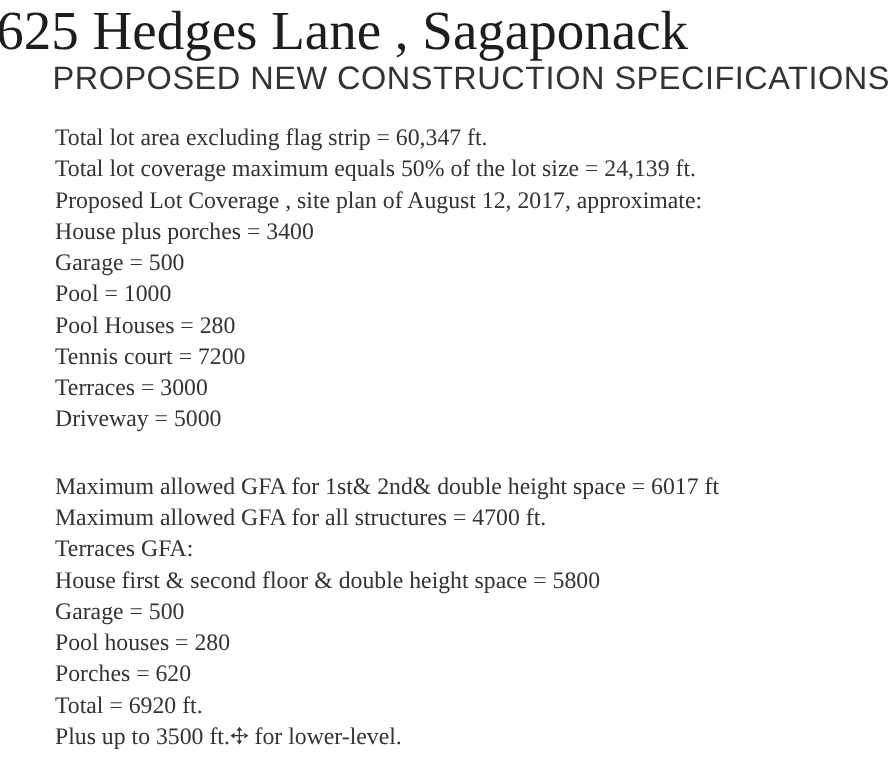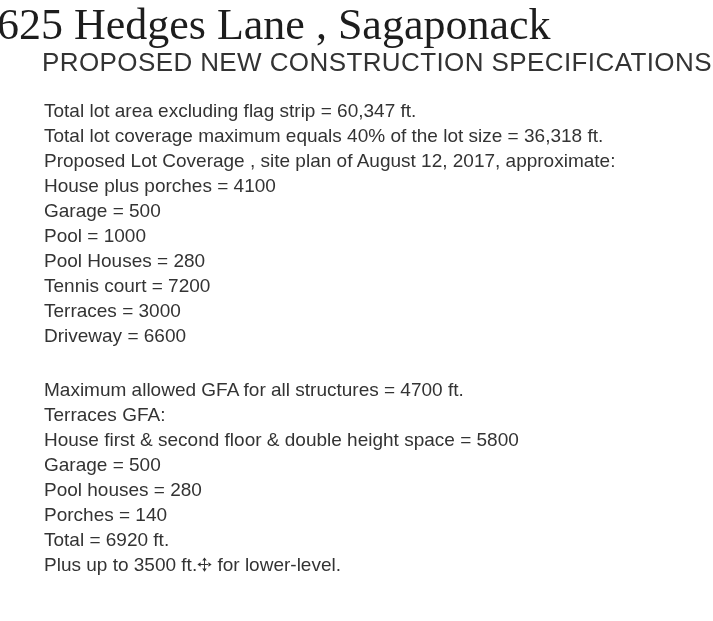--- a/index.html
+++ b/index.html
@@ -31,58 +31,59 @@
     white-space: nowrap;
   }
   .content {
     margin: 24px 0 0 44px;
     font-size: 19px;
     line-height: 25px;
     color: var(--body-color, #333333);
   }
   .block { margin: 0; }
   .block + .block { margin-top: 29px; }
-  .line { white-space: nowrap; }
+  .line { white-space: nowrap; font-family: Liberation Serif, serif; }
   .inline-icon {
     display: inline-block;
     width: 15px;
     height: 15px;
     vertical-align: -1px;
     color: var(--body-color, #333333);
   }
 </style>
 </head>
 <body>
 
 <div class="page">
   <h1 class="title">625 Hedges Lane , Sagaponack</h1>
   <div class="subtitle">PROPOSED NEW CONSTRUCTION SPECIFICATIONS</div>
 
   <div class="content">
 
     <div class="block">
       <div class="line">Total lot area excluding flag strip = 60,347 ft.</div>
-      <div class="line">Total lot coverage maximum equals 40% of the lot size = 36,318 ft.</div>
+      <div class="line">Total lot coverage maximum equals 50% of the lot size = 24,139 ft.</div>
       <div class="line">Proposed Lot Coverage , site plan of August 12, 2017, approximate:</div>
-      <div class="line">House plus porches = 4100</div>
+      <div class="line">House plus porches = 3400</div>
       <div class="line">Garage = 500</div>
       <div class="line">Pool = 1000</div>
       <div class="line">Pool Houses = 280</div>
       <div class="line">Tennis court = 7200</div>
       <div class="line">Terraces = 3000</div>
-      <div class="line">Driveway = 6600</div>
+      <div class="line">Driveway = 5000</div>
     </div>
 
     <div class="block">
+      <div class="line">Maximum allowed GFA for 1st&amp; 2nd&amp; double height space = 6017 ft</div>
       <div class="line">Maximum allowed GFA for all structures = 4700 ft.</div>
       <div class="line">Terraces GFA:</div>
       <div class="line">House first &amp; second floor &amp; double height space = 5800</div>
       <div class="line">Garage = 500</div>
       <div class="line">Pool houses = 280</div>
-      <div class="line">Porches = 140</div>
+      <div class="line">Porches = 620</div>
       <div class="line">Total = 6920 ft.</div>
       <div class="line">
         <span>Plus up to 3500 ft.</span><span class="inline-icon"><svg viewBox="0 0 20 20" width="15" height="15" aria-hidden="true">
               <path fill="currentColor" d="M10 0.5 L13 4.8 H7 Z M10 19.5 L7 15.2 H13 Z M0.5 10 L4.8 7 V13 Z M19.5 10 L15.2 7 V13 Z M9.35 4 H10.65 V16 H9.35 Z M4 9.35 H16 V10.65 H4 Z"></path>
             </svg></span><span> for lower-level.</span>
       </div>
     </div>
 
   </div>
 </div>

